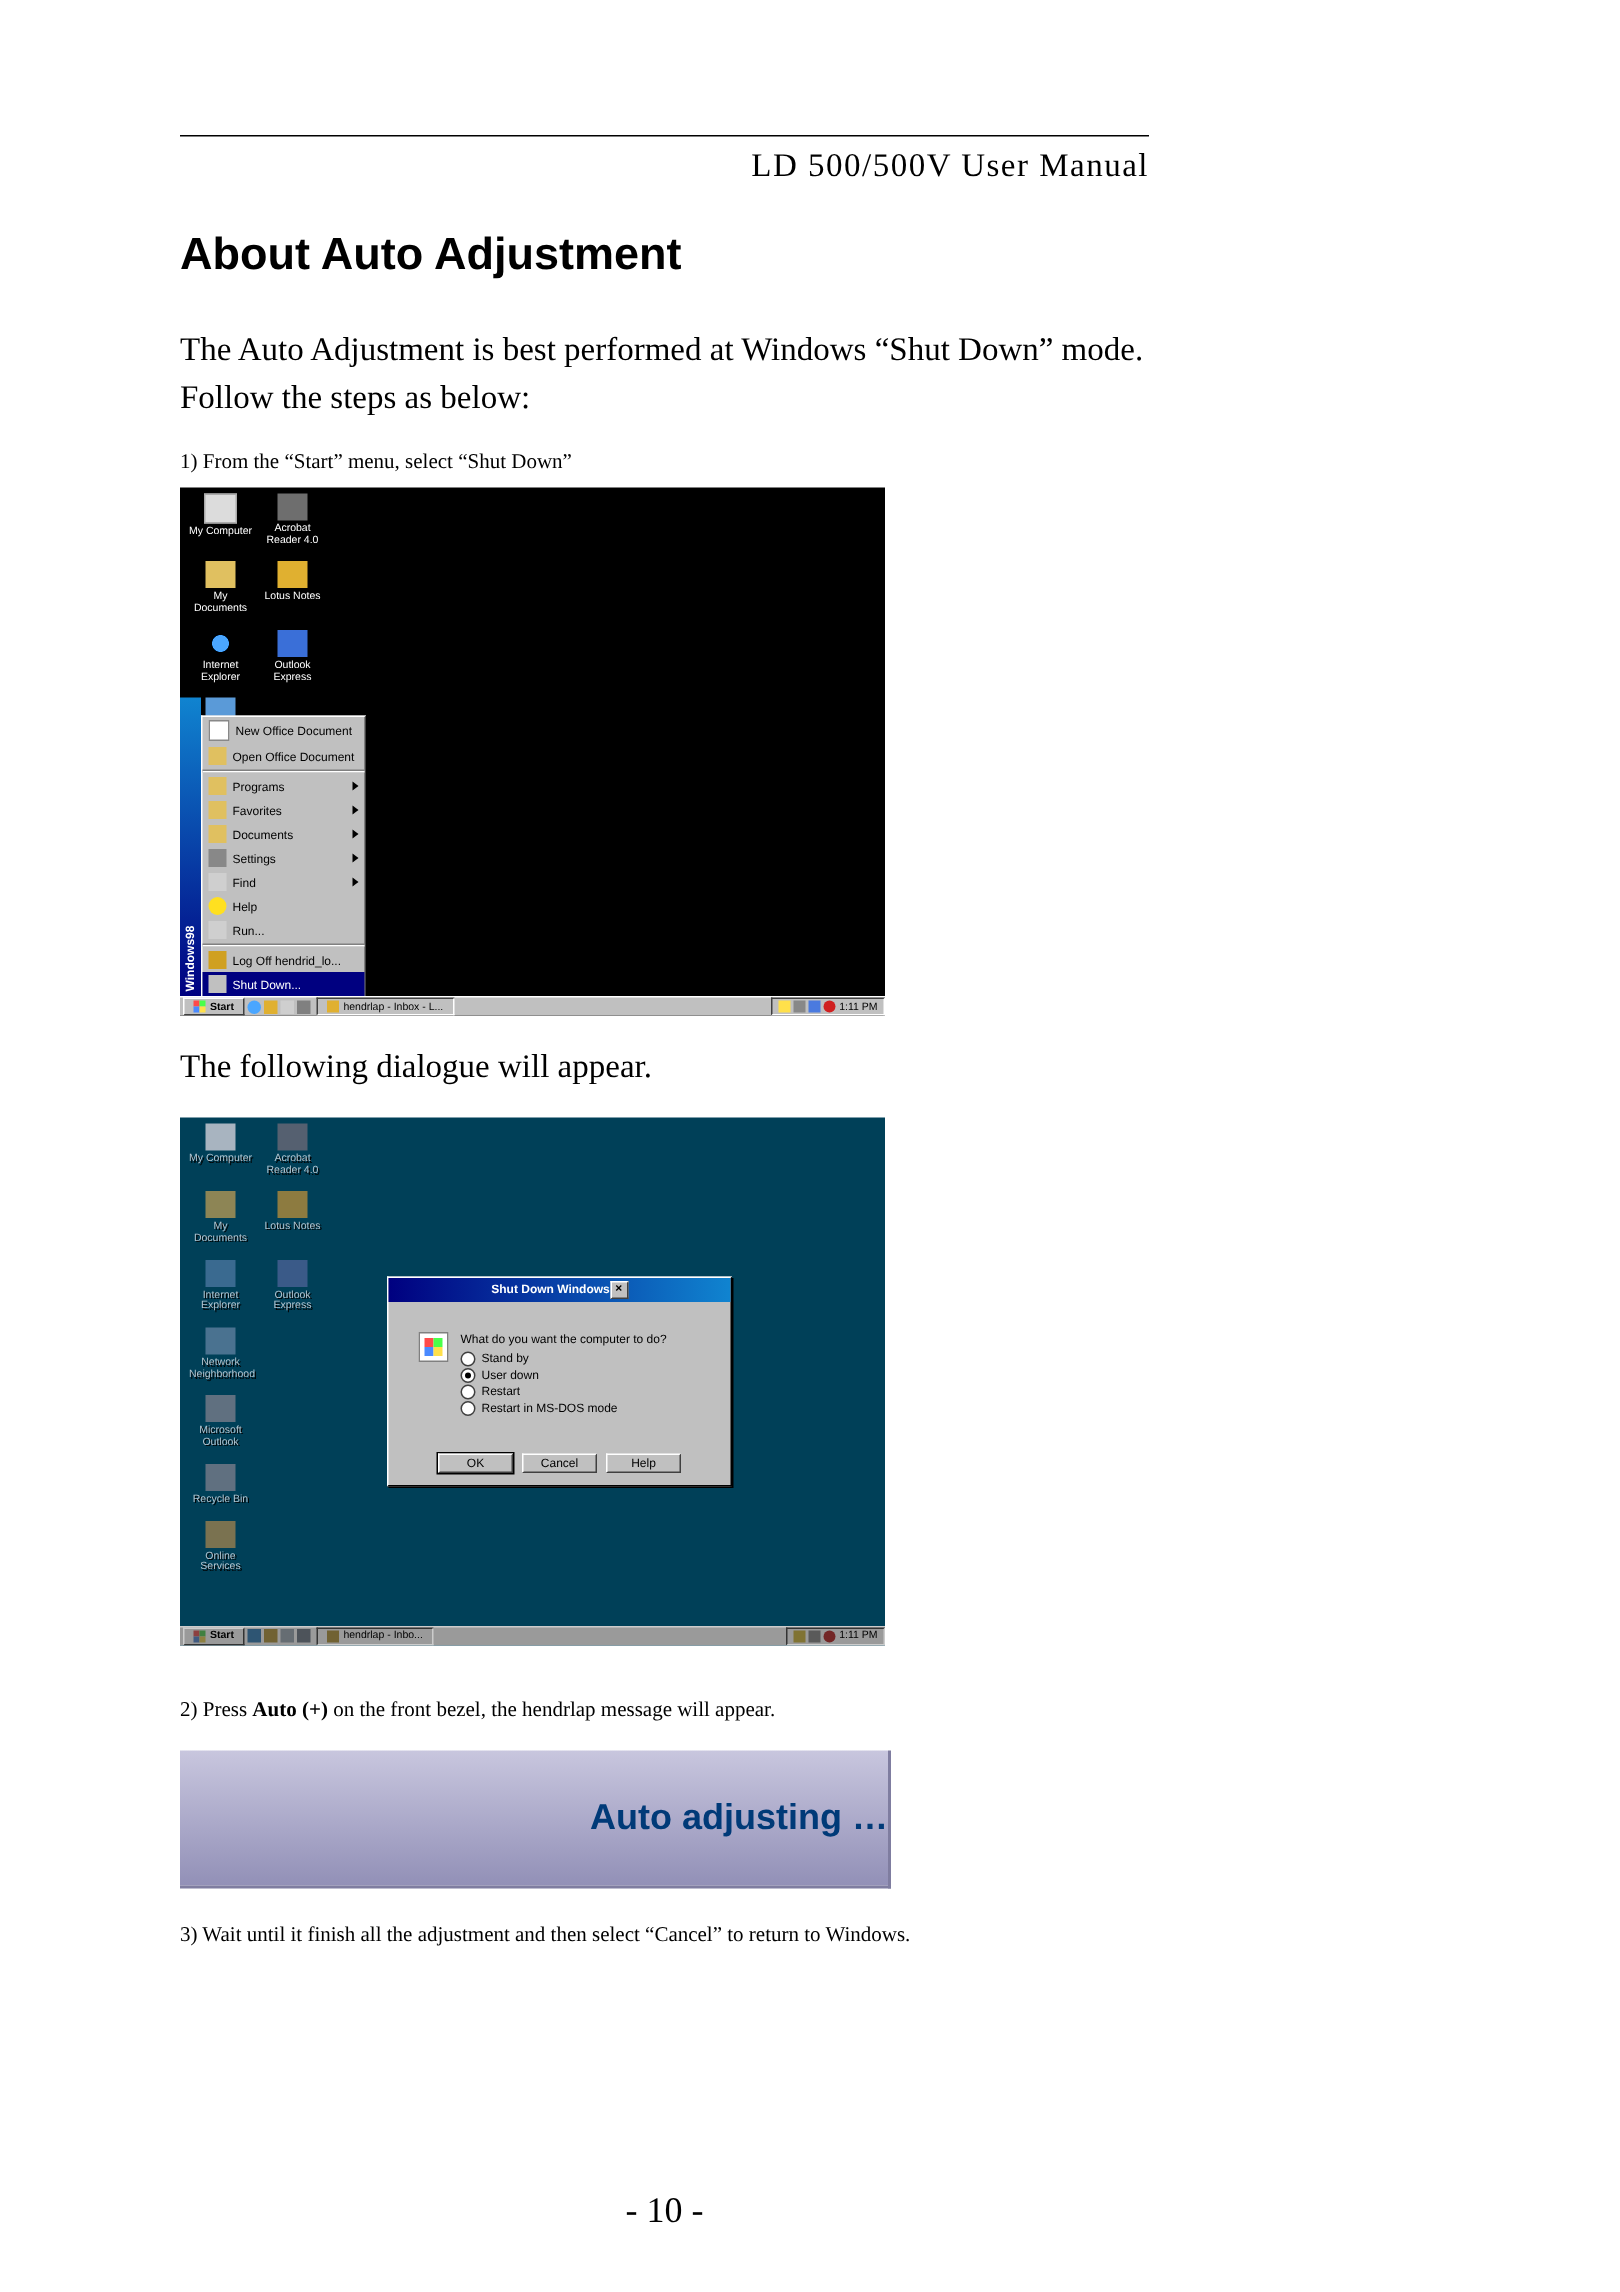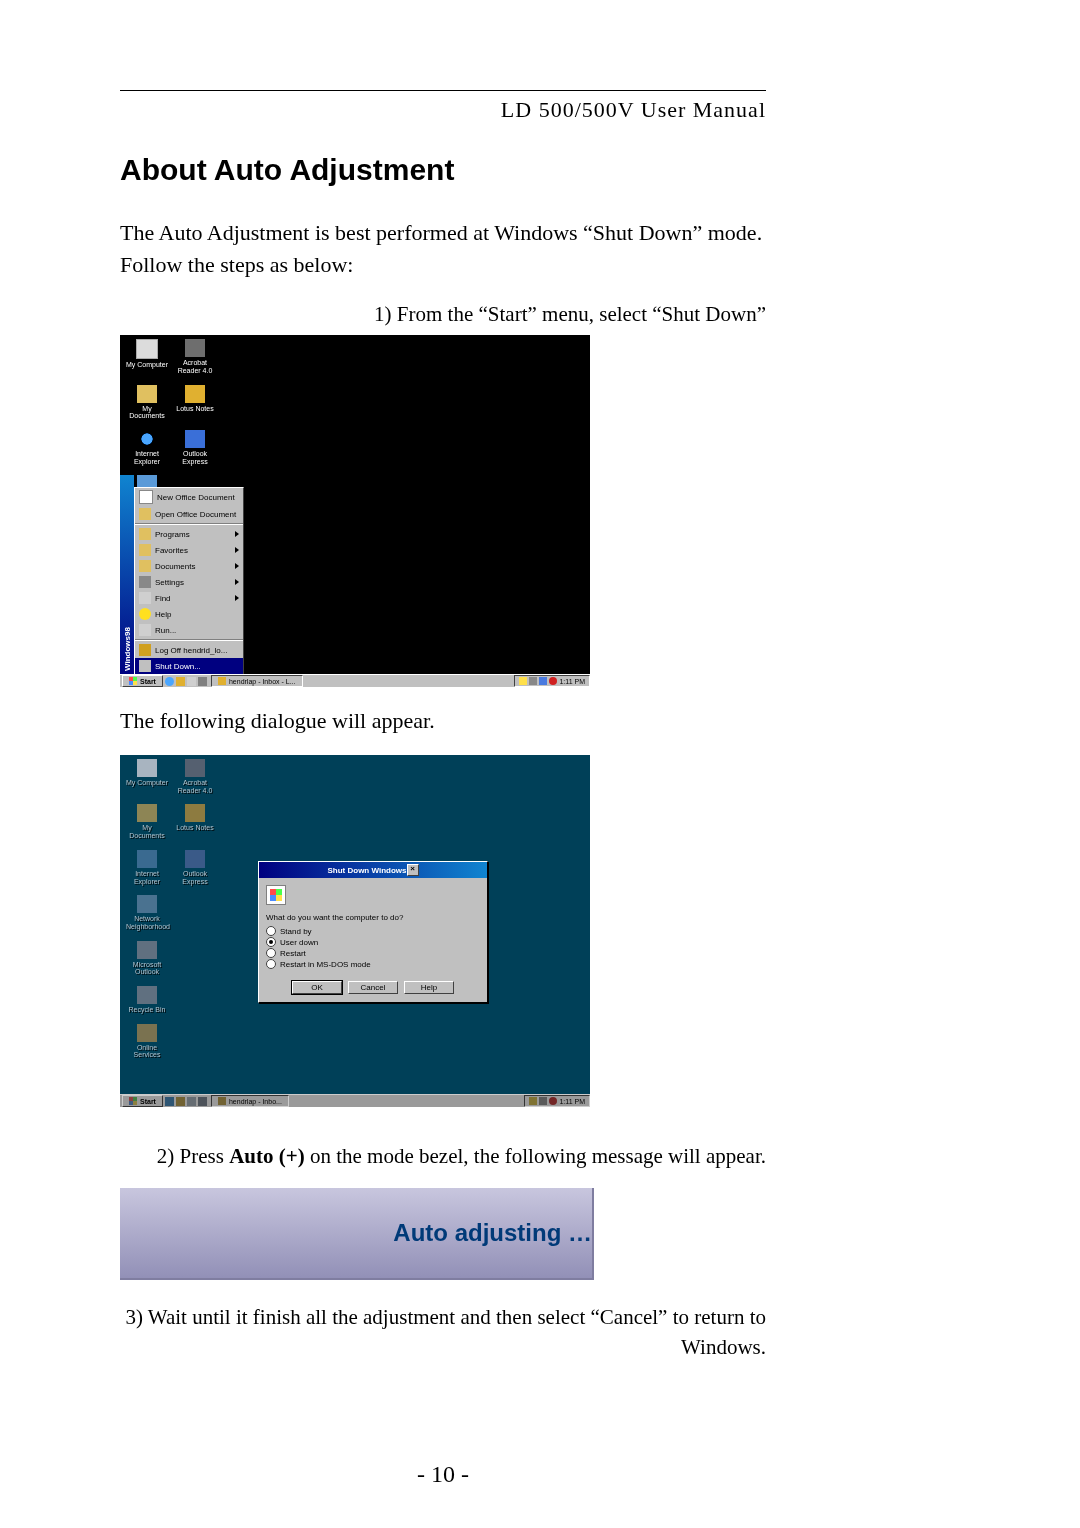--- a/index.html
+++ b/index.html
@@ -32,24 +32,23 @@
     font-weight: bold;
     font-size: 30px;
     margin: 20px 0 30px 0;
   }
   .body-text {
     font-size: 22px;
     line-height: 1.45;
     margin: 18px 0;
   }
   .step-text {
-    font-size: 21px;
+    font-size: 14px;
     line-height: 1.45;
     margin: 14px 0 6px 0;
-    text-align: right;
   }
   .page-number {
     position: absolute;
     bottom: 40px;
     left: 0;
     right: 0;
     text-align: center;
     font-size: 24px;
   }
 
@@ -241,24 +240,23 @@
     background: #c0c0c0;
     border: 1px solid #fff;
     border-right-color: #404040;
     border-bottom-color: #404040;
     font-size: 8px;
     line-height: 8px;
     text-align: center;
     color: #000;
   }
   .dlg-body {
-    padding: 7px;
+    padding: 20px;
     display: flex;
     gap: 8px;
-    flex-direction: column;
   }
   .dlg-ic {
     width: 18px;
     height: 18px;
     flex: 0 0 18px;
     background: #fff;
     border: 1px solid #808080;
     display: flex;
     align-items: center;
     justify-content: center;
@@ -582,21 +580,21 @@
       <div class="tb-tray">
         <div class="ic" style="background:#a09040"></div>
         <div class="ic" style="background:#707070"></div>
         <div class="ic" style="background:#903030;border-radius:50%"></div>
         <span>1:11 PM</span>
       </div>
     </div>
   </div>
 
   <div class="step-text" style="margin-top:34px">
-    <span>2)  Press </span><b>Auto (+)</b><span> on the mode bezel, the following message will appear.</span>
+    <span>2)  Press </span><b>Auto (+)</b><span> on the front bezel, the hendrlap message will appear.</span>
   </div>
 
   <div class="osd-box">
     <span class="osd-text">Auto adjusting …</span>
   </div>
 
   <div class="step-text">3)  Wait until it finish all the adjustment and then select “Cancel” to return to Windows.</div>
 
   <div class="page-number">- 10 -</div>
 </div>

